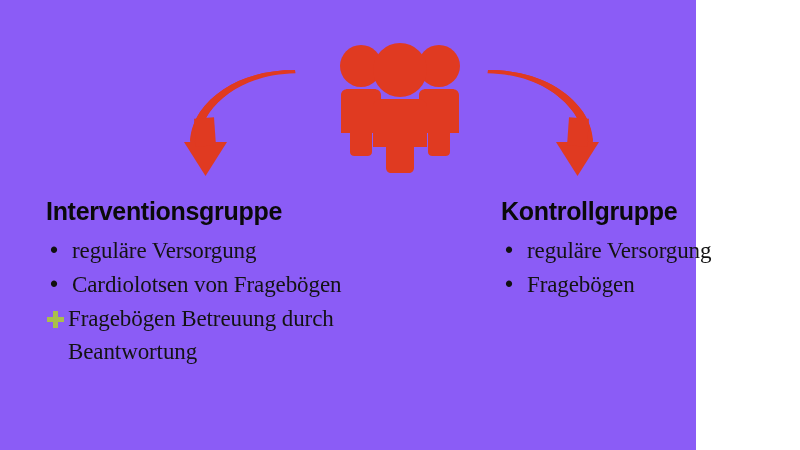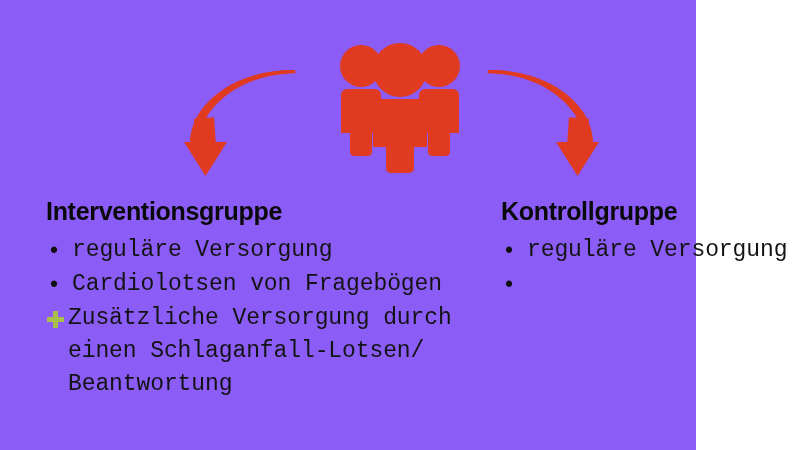--- a/index.html
+++ b/index.html
@@ -114,21 +114,21 @@
     height: 5.8px;
   }
   .plus-glyph::after {
     top: 0;
     left: 5.6px;
     height: 17px;
     width: 5.8px;
   }
 
   .bullet-text {
-    font-family: Liberation Mono, monospace;
+    font-family: Liberation Serif, serif;
     font-weight: normal;
     font-size: 23px;
     line-height: 33px;
     color: #131313;
     letter-spacing: -0.1px;
   }
   .bullet-text .cont {
     display: block;
   }
 
@@ -248,41 +248,41 @@
         <li class="bullet-row">
           <span class="marker dot">•</span>
           <span class="bullet-text">Cardiolotsen von Fragebögen</span>
         </li>
 
         <li class="bullet-row">
           <span class="marker plus">
             <span class="plus-glyph"></span>
           </span>
           <span class="bullet-text">
-            <span>Zusätzliche Versorgung durch</span>
-            <span class="cont">einen Schlaganfall-Lotsen/</span>
+            <span>Fragebögen Betreuung durch</span>
             <span class="cont">Beantwortung</span>
           </span>
         </li>
 
       </ul>
     </div>
 
     <div class="group-col right">
       <h2 class="group-title">Kontrollgruppe</h2>
       <ul class="bullet-list">
 
         <li class="bullet-row">
           <span class="marker dot">•</span>
           <span class="bullet-text">reguläre Versorgung</span>
         </li>
 
         <li class="bullet-row">
           <span class="marker dot">•</span>
           <span class="bullet-text">
+            <span class="cont">Fragebögen</span>
           </span>
         </li>
 
       </ul>
     </div>
 
   </div>
 </div>
 
 </body></html>

